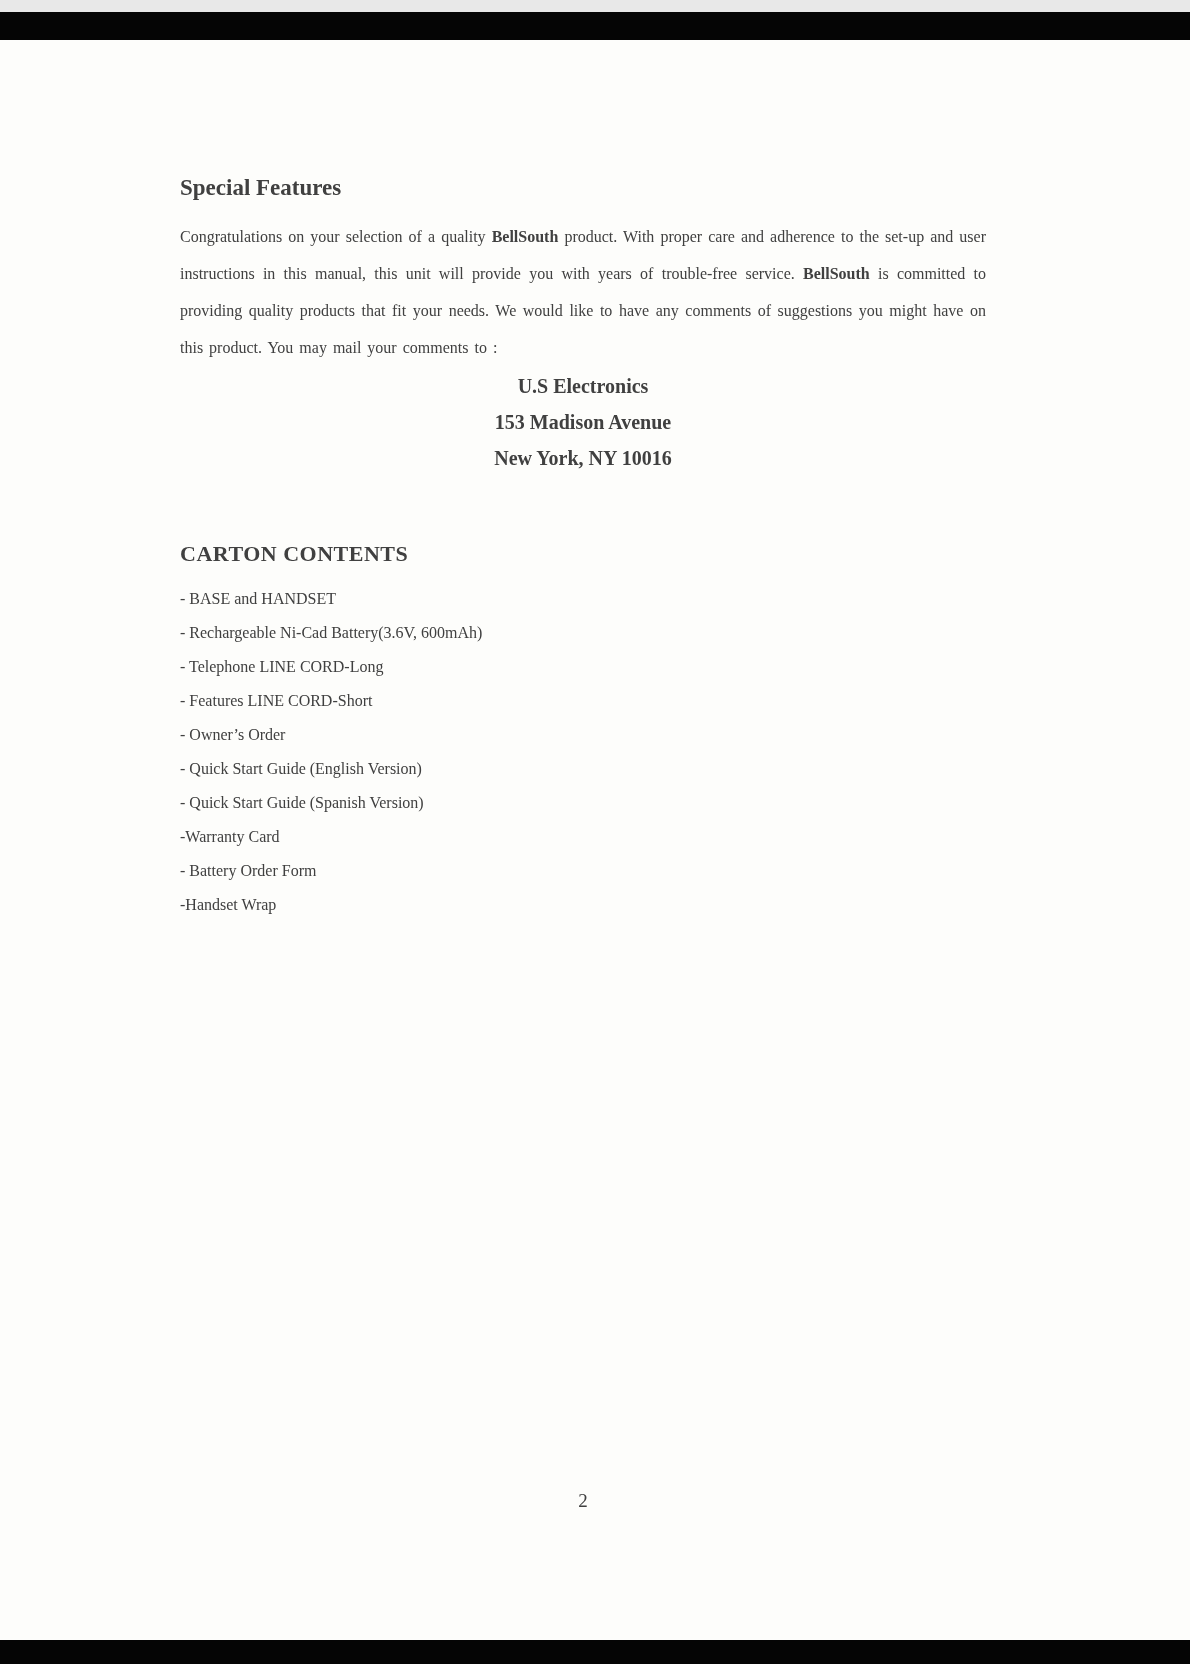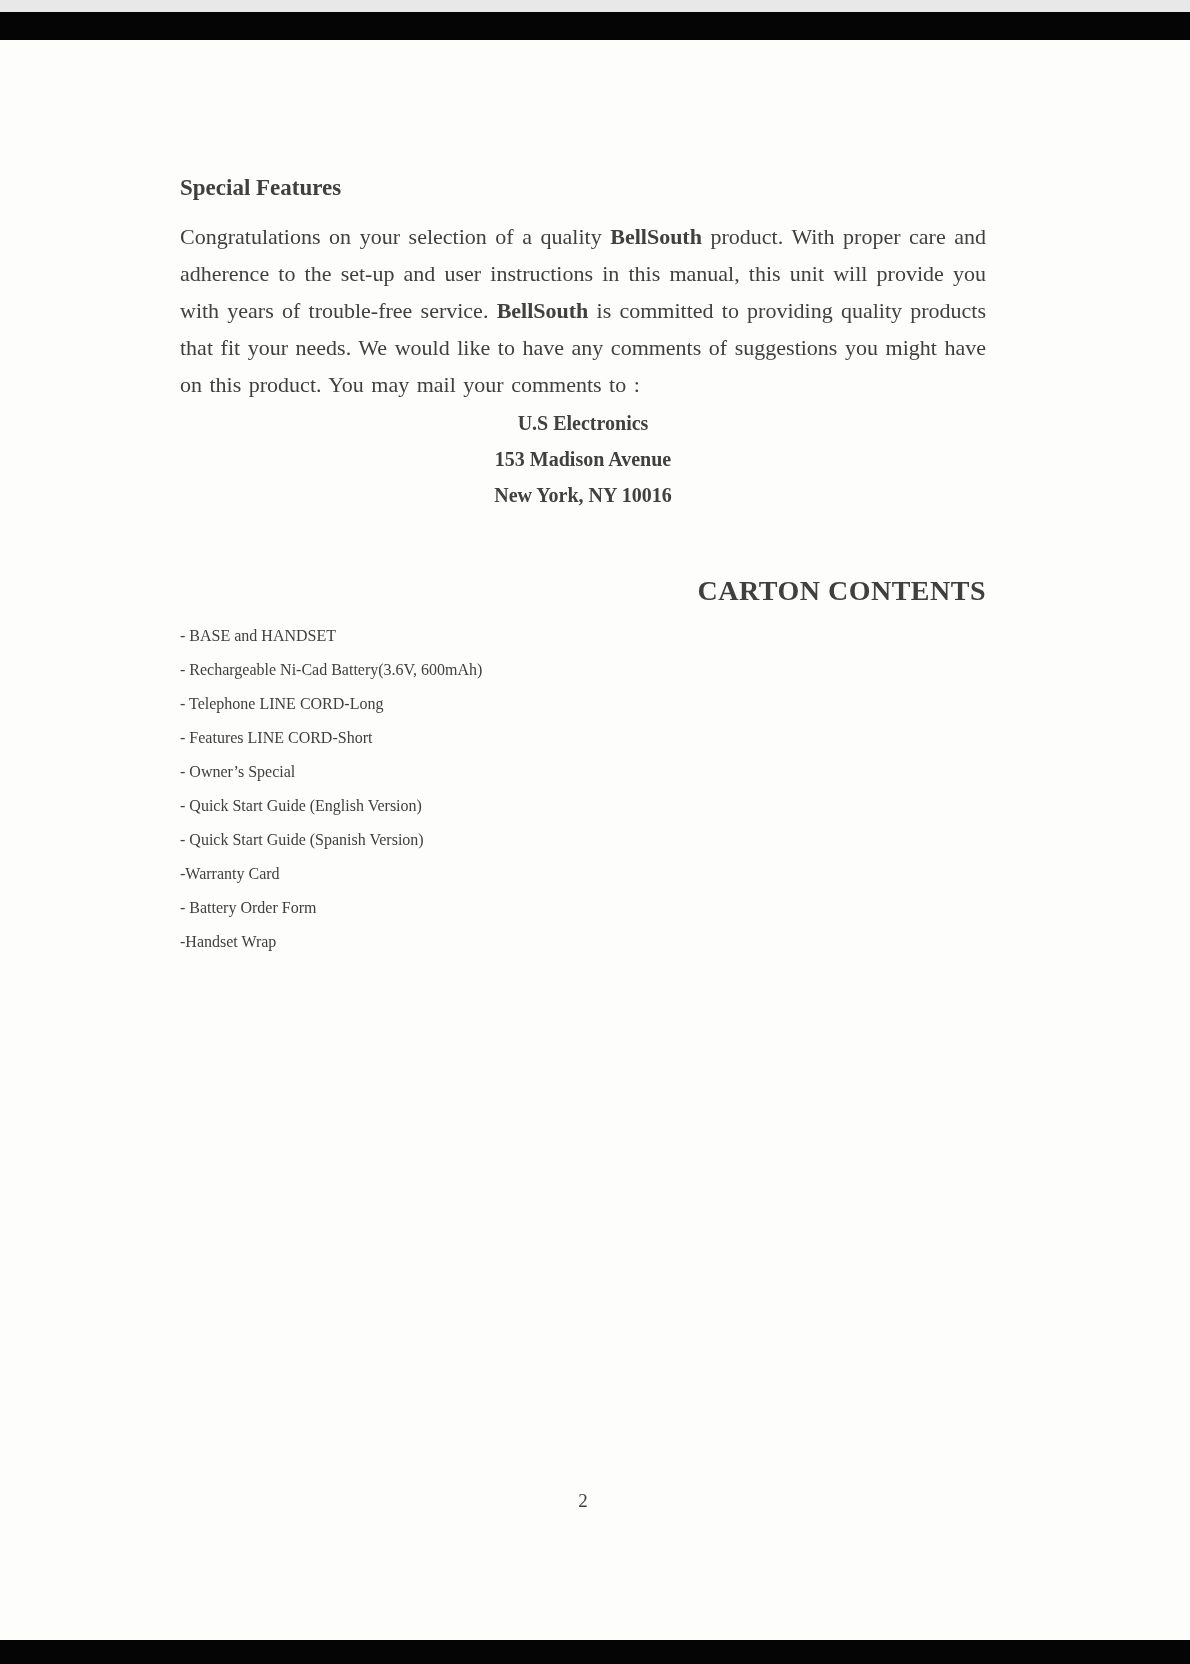--- a/index.html
+++ b/index.html
@@ -35,46 +35,45 @@
     left: 180px;
     width: 806px;
   }
   .section-heading {
     font-size: 23px;
     font-weight: bold;
     margin: 0 0 16px 0;
     line-height: 28px;
   }
   .body-paragraph {
-    font-size: 22px;
+    font-size: 16px;
     line-height: 37px;
     text-align: justify;
     margin: 0 0 2px 0;
     word-spacing: 2px;
   }
   .body-paragraph .b {
     font-weight: bold;
   }
   .address-block {
     text-align: center;
     font-weight: bold;
     font-size: 20px;
     line-height: 36px;
     margin: 0 0 0 0;
   }
   .address-line {
     display: block;
   }
   .carton-heading {
-    font-size: 28px;
+    font-size: 22px;
     font-weight: bold;
     margin: 64px 0 14px 0;
     line-height: 28px;
     letter-spacing: 0.5px;
-    text-align: right;
   }
   .carton-list {
     list-style: none;
     margin: 0;
     padding: 0;
     font-size: 16px;
   }
   .carton-list li {
     line-height: 34px;
     margin: 0;
@@ -107,21 +106,21 @@
       <span class="address-line">New York, NY 10016</span>
     </div>
 
     <h2 class="carton-heading">CARTON CONTENTS</h2>
 
     <ul class="carton-list">
       <li>- BASE and HANDSET</li>
       <li>- Rechargeable Ni-Cad Battery(3.6V, 600mAh)</li>
       <li>- Telephone LINE CORD-Long</li>
       <li>- Features LINE CORD-Short</li>
-      <li>- Owner’s Special</li>
+      <li>- Owner’s Order</li>
       <li>- Quick Start Guide (English Version)</li>
       <li>- Quick Start Guide (Spanish Version)</li>
       <li>-Warranty Card</li>
       <li>- Battery Order Form</li>
       <li>-Handset Wrap</li>
     </ul>
 
   </div>
 
   <div class="page-number">2</div>

